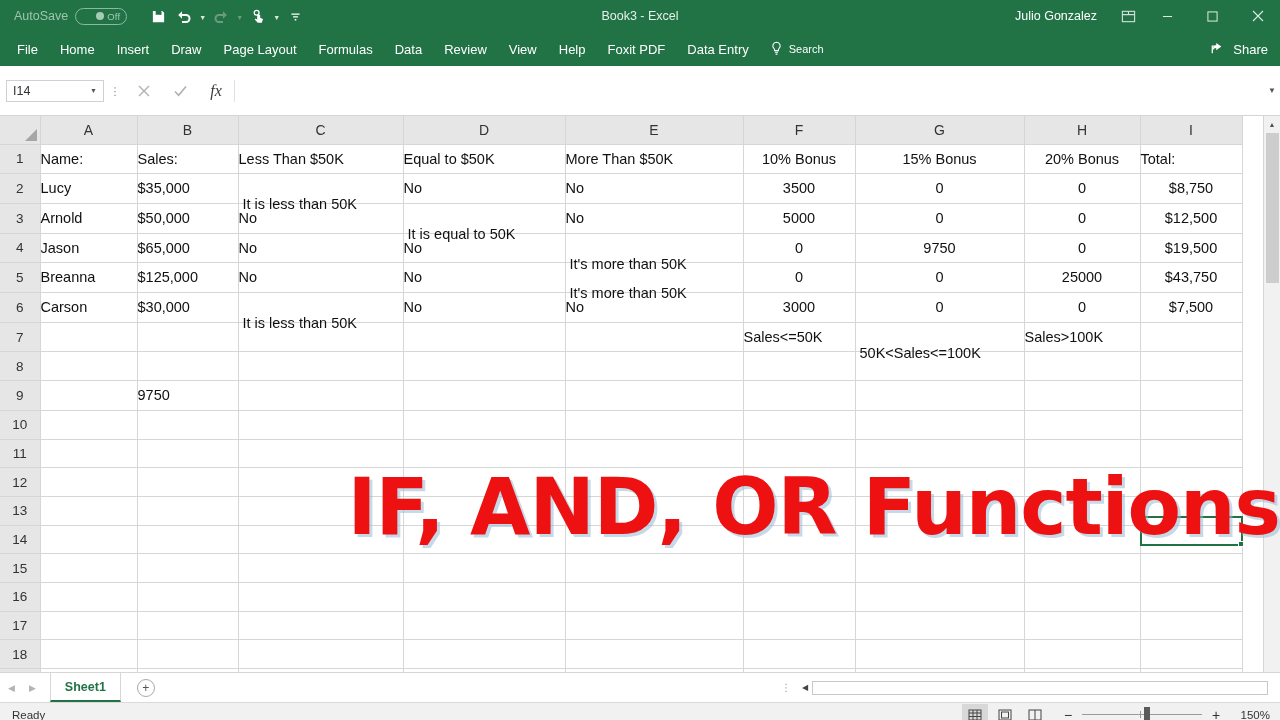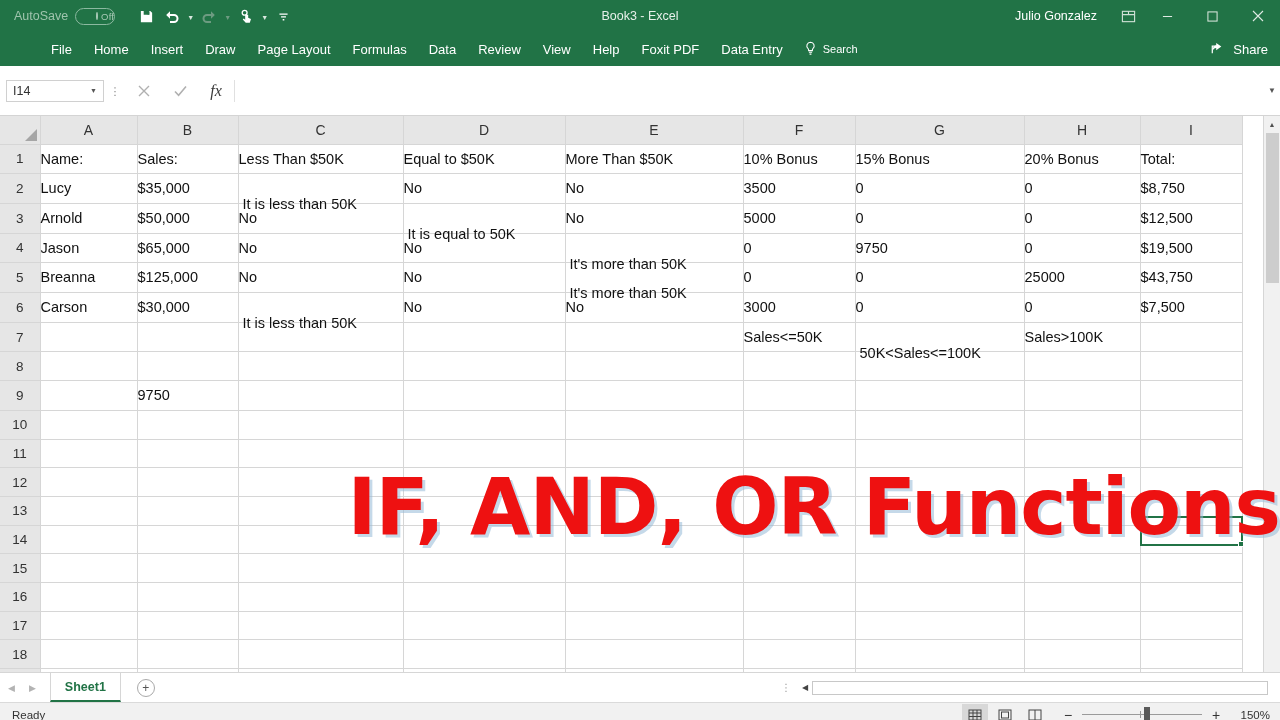--- a/index.html
+++ b/index.html
@@ -13,21 +13,21 @@
   
   .titlebar{
     height:32px; background:#217346; color:#ffffff;
     display:flex; align-items:center; position:relative;
   }
   .autosave{
     display:flex; align-items:center; gap:7px;
     margin-left:14px; color:#9fc4ad; font-size:12.5px;
   }
   .toggle{
-    width:40px; height:17px; border-radius:9px;
+    width:52px; height:17px; border-radius:9px;
     border:1.4px solid #8cb9a0; display:flex; align-items:center;
     gap:3px; padding-left:20px;
   }
   .toggle .knob{ width:8px; height:8px; border-radius:50%; background:#a7c9b5; }
   .toggle .lbl{ font-size:9.5px; color:#a7c9b5; letter-spacing:.2px; }
 
   .qat{ display:flex; align-items:center; gap:0px; margin-left:18px; }
   .qat-btn{
     width:26px; height:26px; display:flex; align-items:center; justify-content:center;
     color:#ffffff;
@@ -53,21 +53,20 @@
   }
   .wbtn{
     width:45px; height:32px; display:flex; align-items:center; justify-content:center;
     color:#dfeae3; font-size:13px;
   }
 
   
   .ribbon{
     height:34px; background:#217346; display:flex; align-items:center;
     position:relative;
-    padding-left:34px;
   }
   .rtab{
     font-size:13px; color:#ffffff; padding:0 11px; height:34px;
     display:flex; align-items:center; white-space:nowrap;
   }
   .rtab.first{ margin-left:6px; }
   .search{
     display:flex; align-items:center; gap:6px; margin-left:10px;
     font-size:11px; color:#ffffff;
   }
@@ -131,21 +130,21 @@
   .rowhdr{
     width:40px; background:#e6e6e6; color:#333; font-size:13.5px;
     text-align:center; border-right:1px solid #b6b6b6;
     border-bottom:1px solid #c8c8c8;
   }
   td.cell{
     height:28.7px; font-size:14.5px; color:#111; padding:0 4px;
     white-space:nowrap; overflow:visible; vertical-align:middle;
     line-height:28.7px;
   }
-  td.cell.r{ text-align:left; }
+  td.cell.r{ text-align:center; }
   td.cell.spill{ overflow:visible; position:relative; }
   .spilltext{ position:absolute; left:4px; top:16px; white-space:nowrap; }
 
   
   col.cA{width:97px}  col.cB{width:101px} col.cC{width:165px}
   col.cD{width:162px} col.cE{width:178px} col.cF{width:112px}
   col.cG{width:169px} col.cH{width:116px} col.cI{width:102px}
   col.ch{width:40px}
 
   

